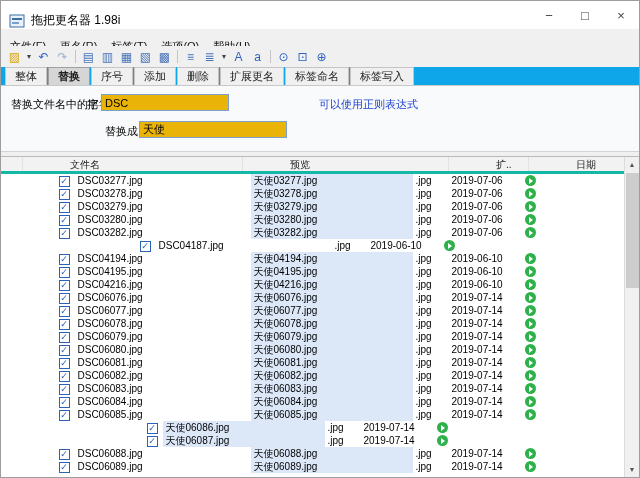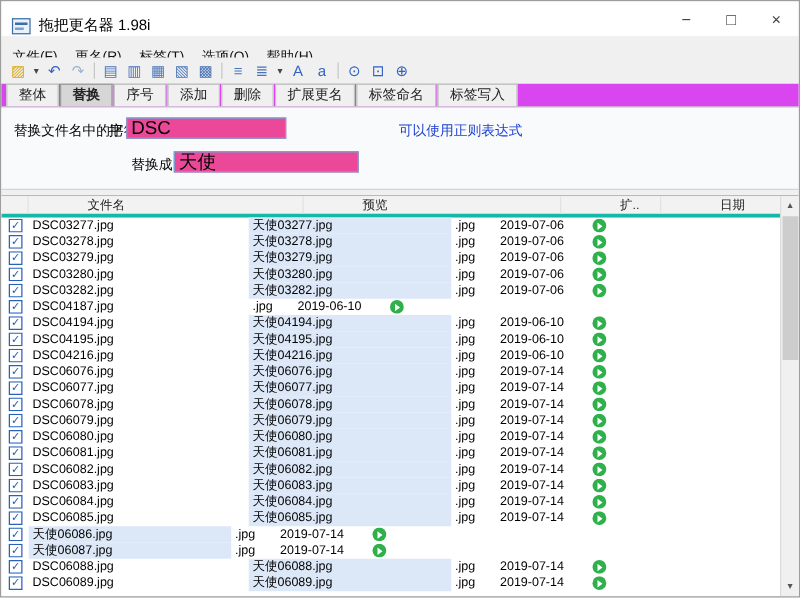--- a/index.html
+++ b/index.html
@@ -19,48 +19,48 @@
   .win-btn { width: 36px; height: 100%; display: flex; align-items: center; justify-content: center; font-size: 13px; color: #444; cursor: default; }
   
   .menubar { height: 17px; display: flex; align-items: center; padding-left: 2px; background: #f0f0f0; flex: 0 0 auto; }
   .menu-item { padding: 16px 7px; height: 100%; line-height: 17px; color: #111; }
   
   .toolbar { height: 21px; display: flex; align-items: center; padding: 0 4px; background: #f0f0f0; flex: 0 0 auto; }
   .tbtn { width: 19px; height: 18px; display: flex; align-items: center; justify-content: center; font-size: 12px; border: 1px solid transparent; }
   .tbtn.sep { width: 1px; height: 13px; background: #c6c6c6; margin: 0 3px; padding: 0; border: none; }
   .tbtn.dd { width: 10px; font-size: 8px; }
   
-  .tabbar { height: 19px; display: flex; align-items: flex-end; padding-left: 4px; background: #d946ef; border-bottom: 1px solid #c9c9c9; flex: 0 0 auto; }
+  .tabbar { height: 19px; display: flex; align-items: flex-end; padding-left: 4px; background: #0ea5e9; border-bottom: 1px solid #c9c9c9; flex: 0 0 auto; }
   .tab { padding: 0 9px; height: 18px; line-height: 17px; background: #f0f0f0; border: 1px solid #c4c4c4; border-bottom: none; margin-right: 1px; color: #222; font-size: 11px; }
   .tab.active { background: #d6d6d6; border-color: #9f9f9f; font-weight: bold; }
   
   .formpanel { height: 66px; background: #f9fafb; position: relative; border-bottom: 1px solid #d4d4d4; flex: 0 0 auto; }
   .lbl { position: absolute; color: #000; }
   .lbl-main { left: 10px; top: 11px; }
   .lbl-ba { left: 86px; top: 11px; }
   .lbl-to { left: 104px; top: 38px; }
-  .txtin { position: absolute; height: 17px; border: 1px solid #7aa0cf; background: #ec4899; font-family: inherit; font-size: 15px; padding: 0 3px; }
+  .txtin { position: absolute; height: 17px; border: 1px solid #7aa0cf; background: #eab308; font-family: inherit; font-size: 11px; padding: 0 3px; }
   .in-find { left: 100px; top: 8px; width: 128px; }
   .in-repl { left: 138px; top: 35px; width: 148px; }
   .hint-link { position: absolute; left: 318px; top: 11px; color: #1а; color: #1b3fd0; }
   .spacer { height: 4px; background: #f0f0f0; flex: 0 0 auto; }
   
   .tablewrap { flex: 1 1 auto; background: #fff; position: relative; border-top: 1px solid #b9b9b9; overflow: hidden; }
   .tinner { position: absolute; left: 0; top: 0; right: 15px; bottom: 0; overflow: hidden; }
   .thead { height: 17px; display: flex; background: #f2f2f2; border-bottom: 3px solid #14b8a6; font-size: 10px; color: #222; align-items: center; gap: 44px; }
   .thead .col { border-right: 1px solid #e2e2e2; height: 100%; line-height: 16px; }
   .col { padding-left: 3px; overflow: hidden; white-space: nowrap; }
   .c-cb   { width: 22px; flex: 0 0 auto; padding-left: 0; }
   .c-fn   { width: 176px; flex: 0 0 auto; }
   .c-pv   { width: 162px; flex: 0 0 auto; }
   .c-ext  { width: 36px;  flex: 0 0 auto; }
   .c-date { width: 68px;  flex: 0 0 auto; }
   .c-st   { width: 28px;  flex: 0 0 auto; display: flex; align-items: center; justify-content: center; padding-left: 0; }
   .c-rs   { width: 28px;  flex: 0 0 auto; }
-  .row { height: 13px; display: flex; align-items: center; font-size: 10px; color: #000; }
+  .row { height: 13px; display: flex; align-items: center; font-size: 10px; color: #000; justify-content: center; }
   .row .c-pv { background: #dce8f8; height: 100%; line-height: 13px; }
   .cb { width: 11px; height: 11px; margin-left: 6px; border: 1px solid #2a62b8; background: #fff; color: #2a62b8; font-size: 9px; line-height: 9px; text-align: center; display: inline-block; }
   .cb::before { content: "✓"; }
   .play { width: 11px; height: 11px; border-radius: 50%; background: #2eb04a; display: flex; align-items: center; justify-content: center; }
   .play .tri { width: 0; height: 0; border-left: 4px solid #fff; border-top: 3px solid transparent; border-bottom: 3px solid transparent; margin-left: 1px; }
   
   .vscroll { position: absolute; top: 0; right: 0; bottom: 0; width: 15px; background: #f0f0f0; border-left: 1px solid #dcdcdc; }
   .sb-btn { height: 15px; display: flex; align-items: center; justify-content: center; font-size: 7px; color: #555; }
   .sb-down { position: absolute; bottom: 0; left: 0; right: 0; }
   .sb-thumb { position: absolute; top: 16px; left: 1px; width: 13px; height: 115px; background: #cdcdcd; }

